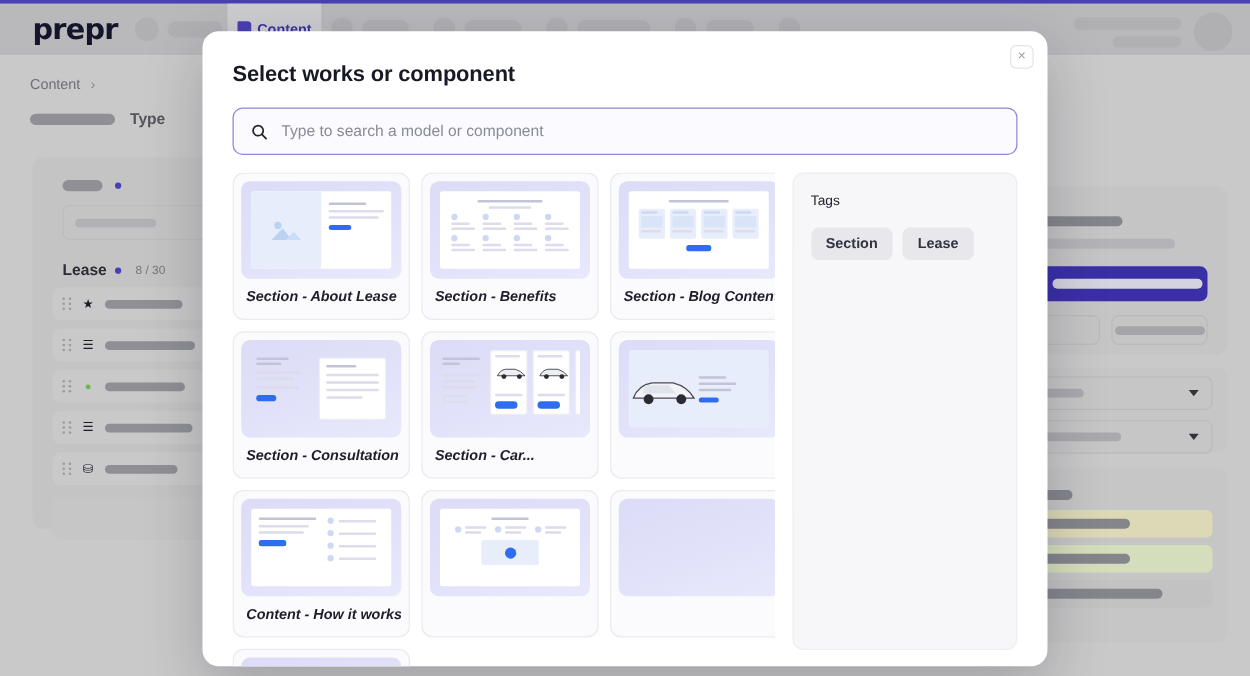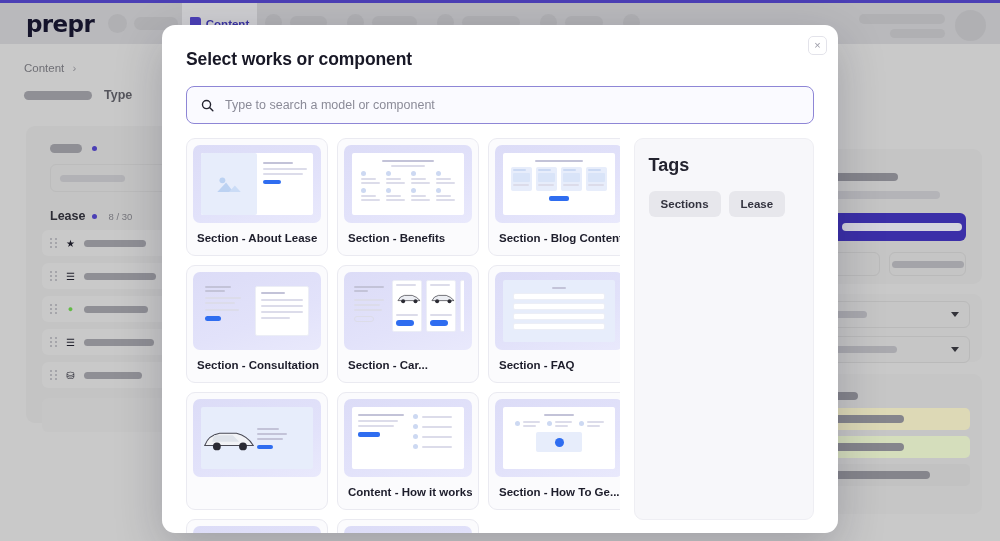--- a/index.html
+++ b/index.html
@@ -112,21 +112,21 @@
     display: flex; align-items: center; padding: 0 14px; gap: 11px;
   }
   .mag { width: 13px; height: 13px; flex: none; }
   .search-wrap input {
     border: 0; outline: 0; background: transparent; width: 100%;
     font-family: "Liberation Sans", sans-serif; font-size: 12.5px; color: #2b2b38;
   }
   .search-wrap input::placeholder { color: #8b8b98; }
 
   .modal-body { display: flex; padding: 14px 24px 0 24px; gap: 14px; }
-  .grid-area { width: 444px; height: 400px; overflow: hidden; }
+  .grid-area { width: 444px; height: 400px; overflow: hidden; font-style: italic; }
   .cards { display: grid; grid-template-columns: repeat(3, 142px); gap: 9px; }
 
   .card {
     background: #fbfbfd; border: 1px solid #eaeaf1; border-radius: 9px;
     padding: 6px 6px 0 6px; cursor: pointer;
   }
   .thumb {
     height: 78px; border-radius: 7px;
     background: linear-gradient(160deg,#dcdcf7 0%,#e2e2fa 60%,#e9e9fc 100%);
     display: flex; align-items: center; justify-content: center;
@@ -142,21 +142,21 @@
   .m-line { background: #dcdcea; border-radius: 1px; height: 2px; }
   .m-line.t { background: #c3c3d8; }
   .m-btn { background: #2f6df0; border-radius: 2px; height: 4px; }
   .m-box { background: #e7edfb; border-radius: 2px; }
   .m-card { background: #fff; border: 1px solid #eceef6; border-radius: 2px; }
 
   .tags-panel {
     width: 184px; height: 382px;
     background: #f7f7fa; border: 1px solid #eeeef3; border-radius: 9px; padding: 16px 14px;
   }
-  .tags-title { font-size: 18px; font-weight: 700; color: #23232f; }
+  .tags-title { font-size: 11px; font-weight: 400; color: #23232f; }
   .tag-list { display: flex; gap: 8px; margin-top: 15px; flex-wrap: wrap; }
   .tag {
     background: #e7e7ec; border-radius: 6px; padding: 7px 12px;
     font-size: 11.5px; color: #33333f; font-weight: 600; cursor: pointer;
   }
 </style>
 </head>
 <body>
 
 <div id="bg-app">
@@ -494,32 +494,20 @@
                   </svg><div class="m-line" style="width:22px;margin-top:5px;"></div><div class="m-btn" style="width:18px;height:6px;border-radius:3px;margin-top:4px;"></div></div>
                 <div class="m-card" style="width:30px;height:52px;padding:3px;flex:none;"><div class="m-line" style="width:20px;"></div><svg viewBox="0 0 40 18" style="width:26px;height:14px;margin-top:5px;">
                     <path d="M3 13 q3 -7 10 -8 h12 q7 2 12 8 z" fill="#eceef3" stroke="#2b2b33" stroke-width="1"></path>
                     <circle cx="11" cy="14" r="3" fill="#2b2b33"></circle>
                     <circle cx="30" cy="14" r="3" fill="#2b2b33"></circle>
                   </svg><div class="m-line" style="width:22px;margin-top:5px;"></div><div class="m-btn" style="width:18px;height:6px;border-radius:3px;margin-top:4px;"></div></div>
                 <div class="m-card" style="width:30px;height:52px;padding:3px;flex:none;"></div>
               </div>
             </div>
             <div class="card-label">Section - Car...</div>
-          </div>
-          <div class="card">
-            <div class="thumb">
-              <div class="m-box" style="width:112px;height:62px;padding:7px 10px;">
-                <div class="m-line t" style="width:14px;margin:0 auto 4px;"></div>
-                <div class="m-card" style="height:7px;margin-top:3px;"></div>
-                <div class="m-card" style="height:7px;margin-top:3px;"></div>
-                <div class="m-card" style="height:7px;margin-top:3px;"></div>
-                <div class="m-card" style="height:7px;margin-top:3px;"></div>
-              </div>
-            </div>
-            <div class="card-label">Section - FAQ</div>
           </div>
           <div class="card">
             <div class="thumb">
               <div class="m-box" style="width:112px;height:62px;display:flex;align-items:center;">
                 <svg viewBox="0 0 60 32" style="width:56px;height:30px;">
                   <path d="M4 24 q4 -11 16 -13 h18 q12 3 18 13 z" fill="#f2f3f6" stroke="#4a4a55" stroke-width="1.1"></path>
                   <path d="M14 13 h20 l7 7 h-29 z" fill="#dfe3ea"></path>
                   <circle cx="17" cy="25" r="4.2" fill="#2b2b33"></circle>
                   <circle cx="45" cy="25" r="4.2" fill="#2b2b33"></circle>
                 </svg>
@@ -588,32 +576,31 @@
                       <span class="m-line" style="display:block;width:17px;"></span>
                       <span class="m-line" style="display:block;width:13px;margin-top:2px;"></span>
                     </span>
                   </div>
                 </div>
                 <div class="m-box" style="width:46px;height:20px;margin:5px auto 0;display:flex;align-items:center;justify-content:center;">
                   <span style="width:9px;height:9px;border-radius:50%;background:#2f6df0;"></span>
                 </div>
               </div>
             </div>
-            <div class="card-label">Section - How To Ge...</div>
           </div>
           <div class="card">
             <div class="thumb"></div>
           </div>
           <div class="card">
             <div class="thumb"></div>
           </div>
         </div>
     </div>
 
     <div class="tags-panel">
       <div class="tags-title">Tags</div>
       <div class="tag-list" id="tag-list">
-          <div class="tag">Sections</div>
+          <div class="tag">Section</div>
           <div class="tag">Lease</div>
         </div>
     </div>
   </div>
 </div>
 
 </body></html>

